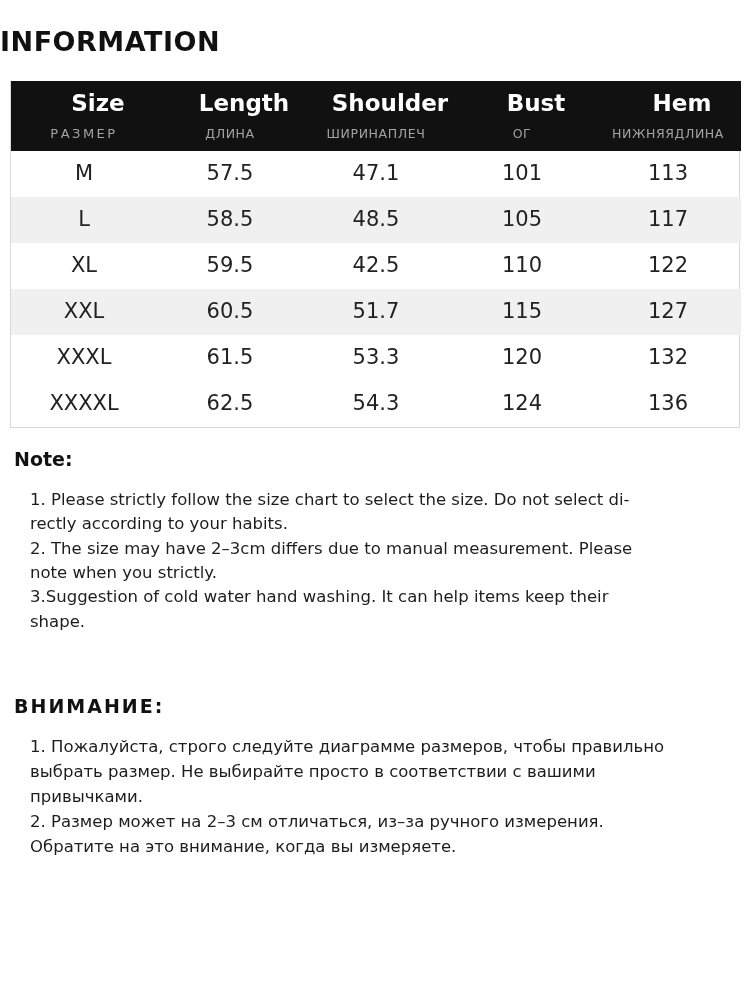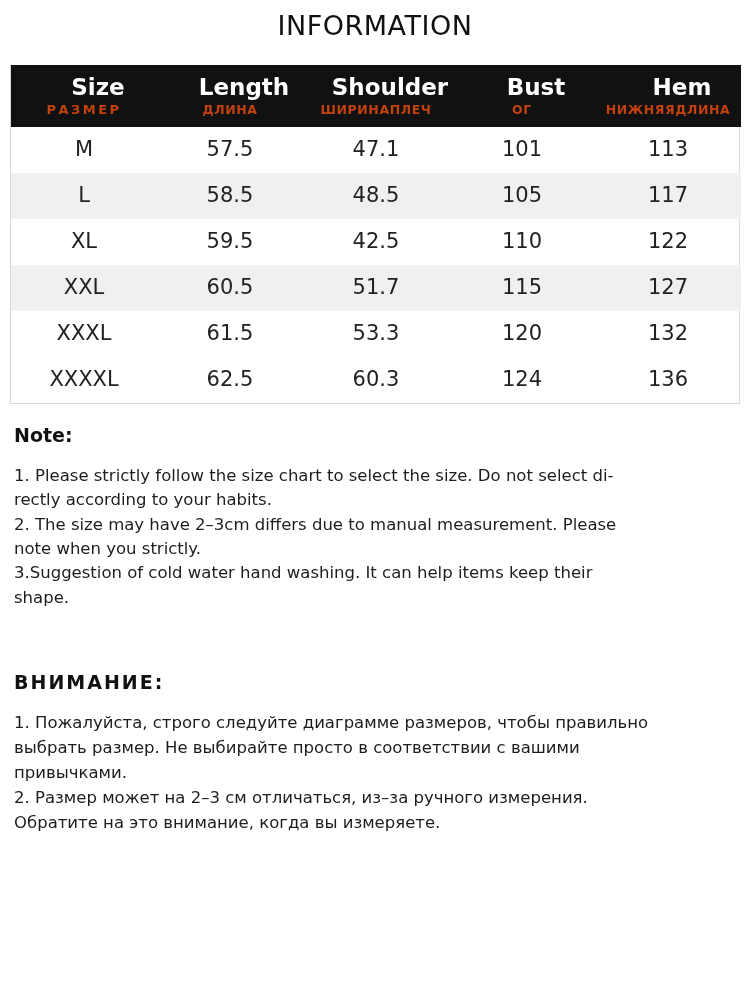--- a/index.html
+++ b/index.html
@@ -16,25 +16,25 @@
   }
   .page {
     width: 750px;
     height: 1000px;
     position: relative;
     box-sizing: border-box;
   }
 
   
   .title {
-    text-align: center;
+    text-align: left;
     font-size: 27px;
-    font-weight: normal;
+    font-weight: bold;
     letter-spacing: 0.5px;
-    padding-top: 10px;
+    padding-top: 26px;
     color: #111;
   }
 
   
   .table-wrap {
     margin: 24px 10px 0 10px;
     border: 1px solid #d8d8d8;
     border-top: none;
   }
   table.size-table {
@@ -53,24 +53,24 @@
     display: block;
     font-size: 23px;
     font-weight: bold;
     line-height: 1.25;
     letter-spacing: 0px;
     padding-left: 28px;
   }
   .th-ru {
     display: block;
     font-size: 12.5px;
-    font-weight: bold;
+    font-weight: normal;
     letter-spacing: 0.6px;
-    margin-top: 0;
-    color: #c2410c;
+    margin-top: 8px;
+    color: #a3a3a3;
   }
   .th-size .th-en {
     font-size: 23px;
   }
   .th-size .th-ru {
     letter-spacing: 2.5px;
     font-size: 13px;
   }
   table.size-table tbody td {
     text-align: center;
@@ -100,21 +100,21 @@
     margin-bottom: 18px;
   }
   .note-heading.ru {
     letter-spacing: 2px;
     margin-top: 9px;
   }
   .note-line {
     font-size: 16.5px;
     line-height: 1.42;
     color: #1d1d1d;
-    margin: 0 0 1px 0;
+    margin: 0 0 1px 16px;
   }
   .note-spacer {
     height: 52px;
   }
   .ru-block {
     margin-top: 0;
   }
   .ru-block .note-line {
     font-size: 16.5px;
     line-height: 1.45;
@@ -185,21 +185,21 @@
         <tr>
           <td class="col-size">XXXL</td>
           <td class="col-val">61.5</td>
           <td class="col-val">53.3</td>
           <td class="col-val">120</td>
           <td class="col-val">132</td>
         </tr>
         <tr>
           <td class="col-size">XXXXL</td>
           <td class="col-val">62.5</td>
-          <td class="col-val">60.3</td>
+          <td class="col-val">54.3</td>
           <td class="col-val">124</td>
           <td class="col-val">136</td>
         </tr>
       </tbody>
     </table>
   </div>
 
   <div class="note-block">
     <div class="note-heading">Note:</div>
     <p class="note-line">1. Please strictly follow the size chart  to select the size. Do not select di-</p>

